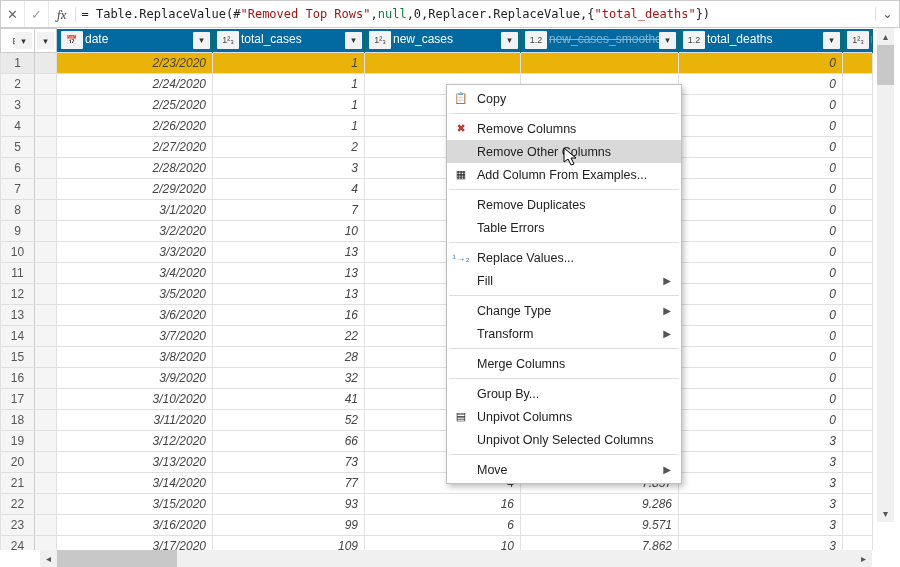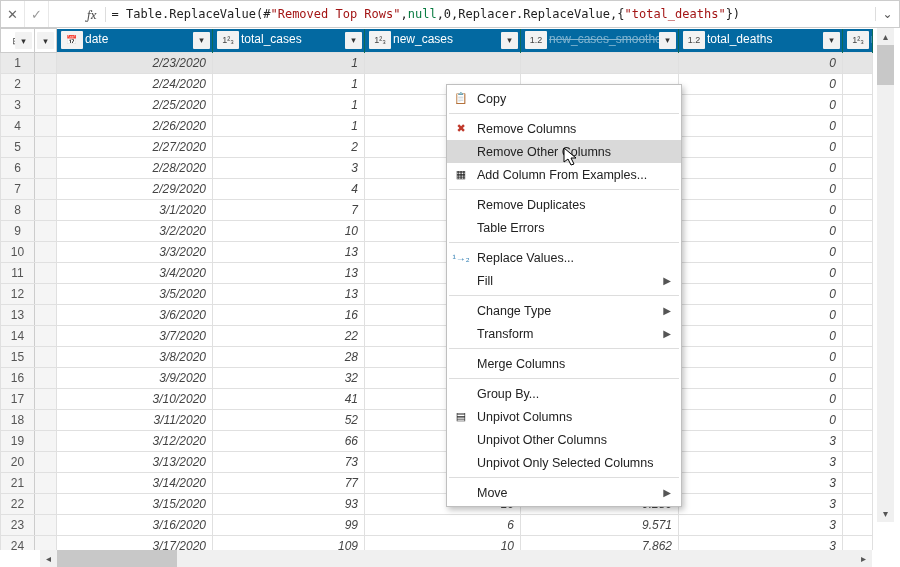--- a/index.html
+++ b/index.html
@@ -30,21 +30,20 @@
       font-size: 13px;
       border-right: 1px solid #e8e8e8;
     }
     .formula-bar .fx {
       font-style: italic;
       font-family: "Cambria", serif;
       font-size: 13px;
       color: #555;
       padding: 0 8px;
       border-right: 1px solid #ddd;
-      margin-left: 30px;
     }
     .formula-input {
       flex: 1;
       padding: 0 6px;
       font-family: Consolas, monospace;
       font-size: 12px;
       white-space: nowrap;
       overflow: hidden;
     }
     .formula-input .kw { color: #222; }
@@ -130,21 +129,21 @@
       white-space: nowrap;
     }
     tbody td.rownum {
       background: #f5f5f5;
       text-align: center;
       font-style: normal;
       color: #555;
       border-right: 1px solid #ccc;
     }
     tbody td.aux { background: #f5f5f5; }
-    tbody tr.sel td { background: #e5e5e5; }
+    tbody tr.sel td { background: #eab308; }
     tbody tr.sel td.rownum { background: #eaeaea; }
     tbody tr.sel td.aux { background: #eaeaea; }
 
     .col-row { width: 34px; }
     .col-aux { width: 22px; }
     .col-date { width: 156px; }
     .col-tc { width: 152px; }
     .col-nc { width: 156px; }
     .col-ncs { width: 158px; }
     .col-td { width: 164px; }
@@ -582,23 +581,20 @@
       </div>
     <div class="cm-sep"></div>
     <div class="cm-item">
         <span>Group By...</span>
       </div>
     <div class="cm-item">
         <span class="cm-icon">▤</span>
         <span>Unpivot Columns</span>
       </div>
     <div class="cm-item">
-        <span>Unpivot Other Columns</span>
-      </div>
-    <div class="cm-item">
         <span>Unpivot Only Selected Columns</span>
       </div>
     <div class="cm-sep"></div>
     <div class="cm-item">
         <span>Move</span>
         <span class="sub">▶</span>
       </div>
   </div>
 
   <svg class="cursor-arrow" width="18" height="22">

